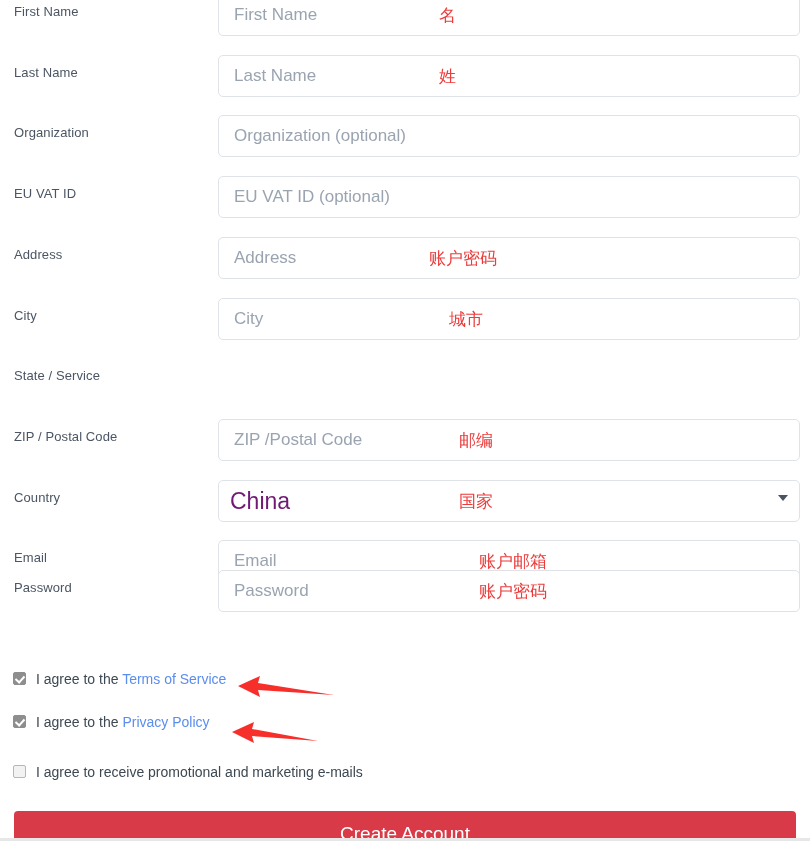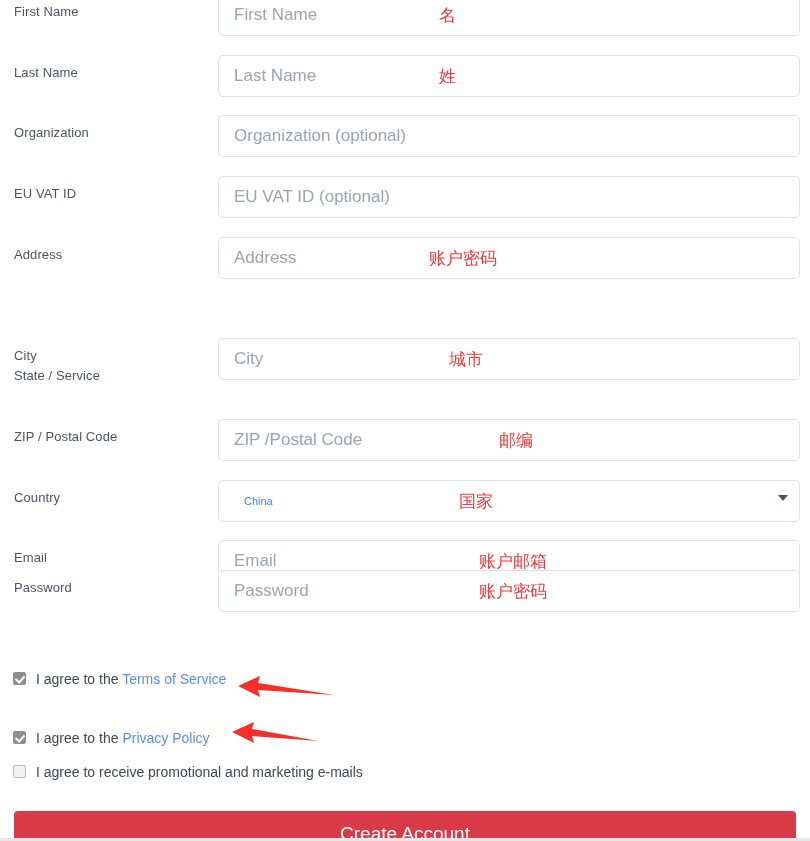--- a/index.html
+++ b/index.html
@@ -55,26 +55,26 @@
     left: 15px;
     top: 0;
     height: 40px;
     line-height: 40px;
     font-size: 17px;
     color: #9aa4b1;
     white-space: nowrap;
   }
   .field-value {
     position: absolute;
-    left: 25px;
+    left: 11px;
     top: 0;
     height: 40px;
     line-height: 40px;
-    font-size: 11px;
-    color: #3b82f6;
+    font-size: 23px;
+    color: #701a75;
     white-space: nowrap;
   }
   .annotation {
     position: absolute;
     top: 0;
     height: 40px;
     line-height: 40px;
     font-size: 17px;
     color: #ec3b3b;
     white-space: nowrap;
@@ -204,35 +204,35 @@
           <span class="field-placeholder">EU VAT ID (optional)</span>
         </div>
       </div>
       <div class="form-row" style="top: 246.8px;">
         <div class="field-label">Address</div>
         <div class="field-control">
           <span class="field-placeholder">Address</span>
           <span class="annotation" style="left: 210px;">账户密码</span>
         </div>
       </div>
-      <div class="form-row" style="top: 307.5px; margin-top: 40px;">
+      <div class="form-row" style="top: 307.5px;">
         <div class="field-label">City</div>
         <div class="field-control">
           <span class="field-placeholder">City</span>
           <span class="annotation" style="left: 230px;">城市</span>
         </div>
       </div>
       <div class="form-row" style="top: 368.2px;">
         <div class="field-label">State / Service</div>
       </div>
       <div class="form-row" style="top: 428.9px;">
         <div class="field-label">ZIP / Postal Code</div>
         <div class="field-control">
           <span class="field-placeholder">ZIP /Postal Code</span>
-          <span class="annotation" style="left: 240px; margin-left: 40px;">邮编</span>
+          <span class="annotation" style="left: 240px;">邮编</span>
         </div>
       </div>
       <div class="form-row" style="top: 489.6px;">
         <div class="field-label">Country</div>
         <div class="field-control">
           <span class="field-value">China</span>
           <span class="select-arrow"></span>
           <span class="annotation" style="left: 240px;">国家</span>
         </div>
       </div>
@@ -250,21 +250,21 @@
           <span class="annotation" style="left: 260px;">账户密码</span>
         </div>
       </div>
     </div>
 
   <div id="agreement-rows">
       <div class="check-row" style="top: 669px;">
         <span class="checkbox checked"></span>
         <span class="check-text"><span>I agree to the </span><a class="check-link" href="#">Terms of Service</a></span>
       </div>
-      <div class="check-row" style="top: 728px;">
+      <div class="check-row" style="top: 712px;">
         <span class="checkbox checked"></span>
         <span class="check-text"><span>I agree to the </span><a class="check-link" href="#">Privacy Policy</a></span>
       </div>
       <div class="check-row" style="top: 762px;">
         <span class="checkbox"></span>
         <span class="check-text"><span>I agree to receive promotional and marketing e-mails</span></span>
       </div>
     </div>
 
   <svg class="arrow-svg" style="left:238px; top:672px;" width="100" height="26" viewBox="0 0 100 26">

